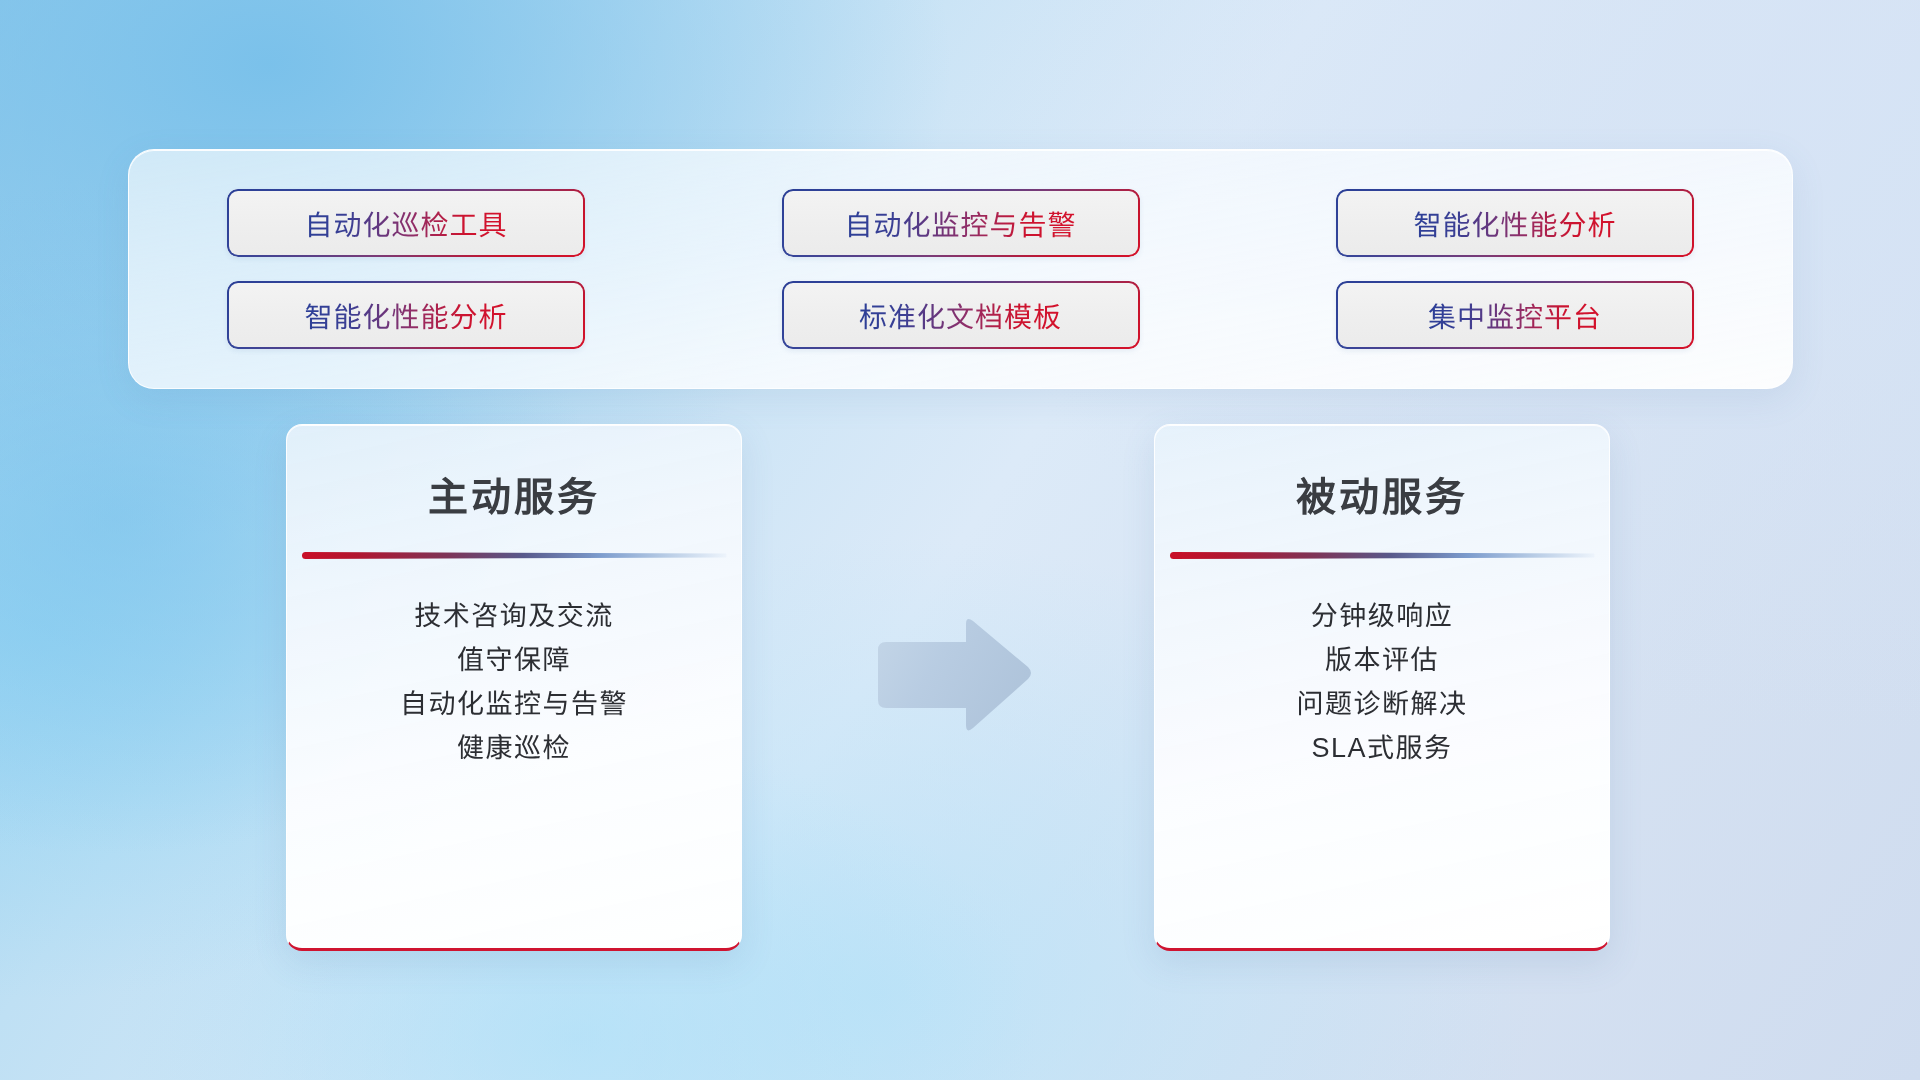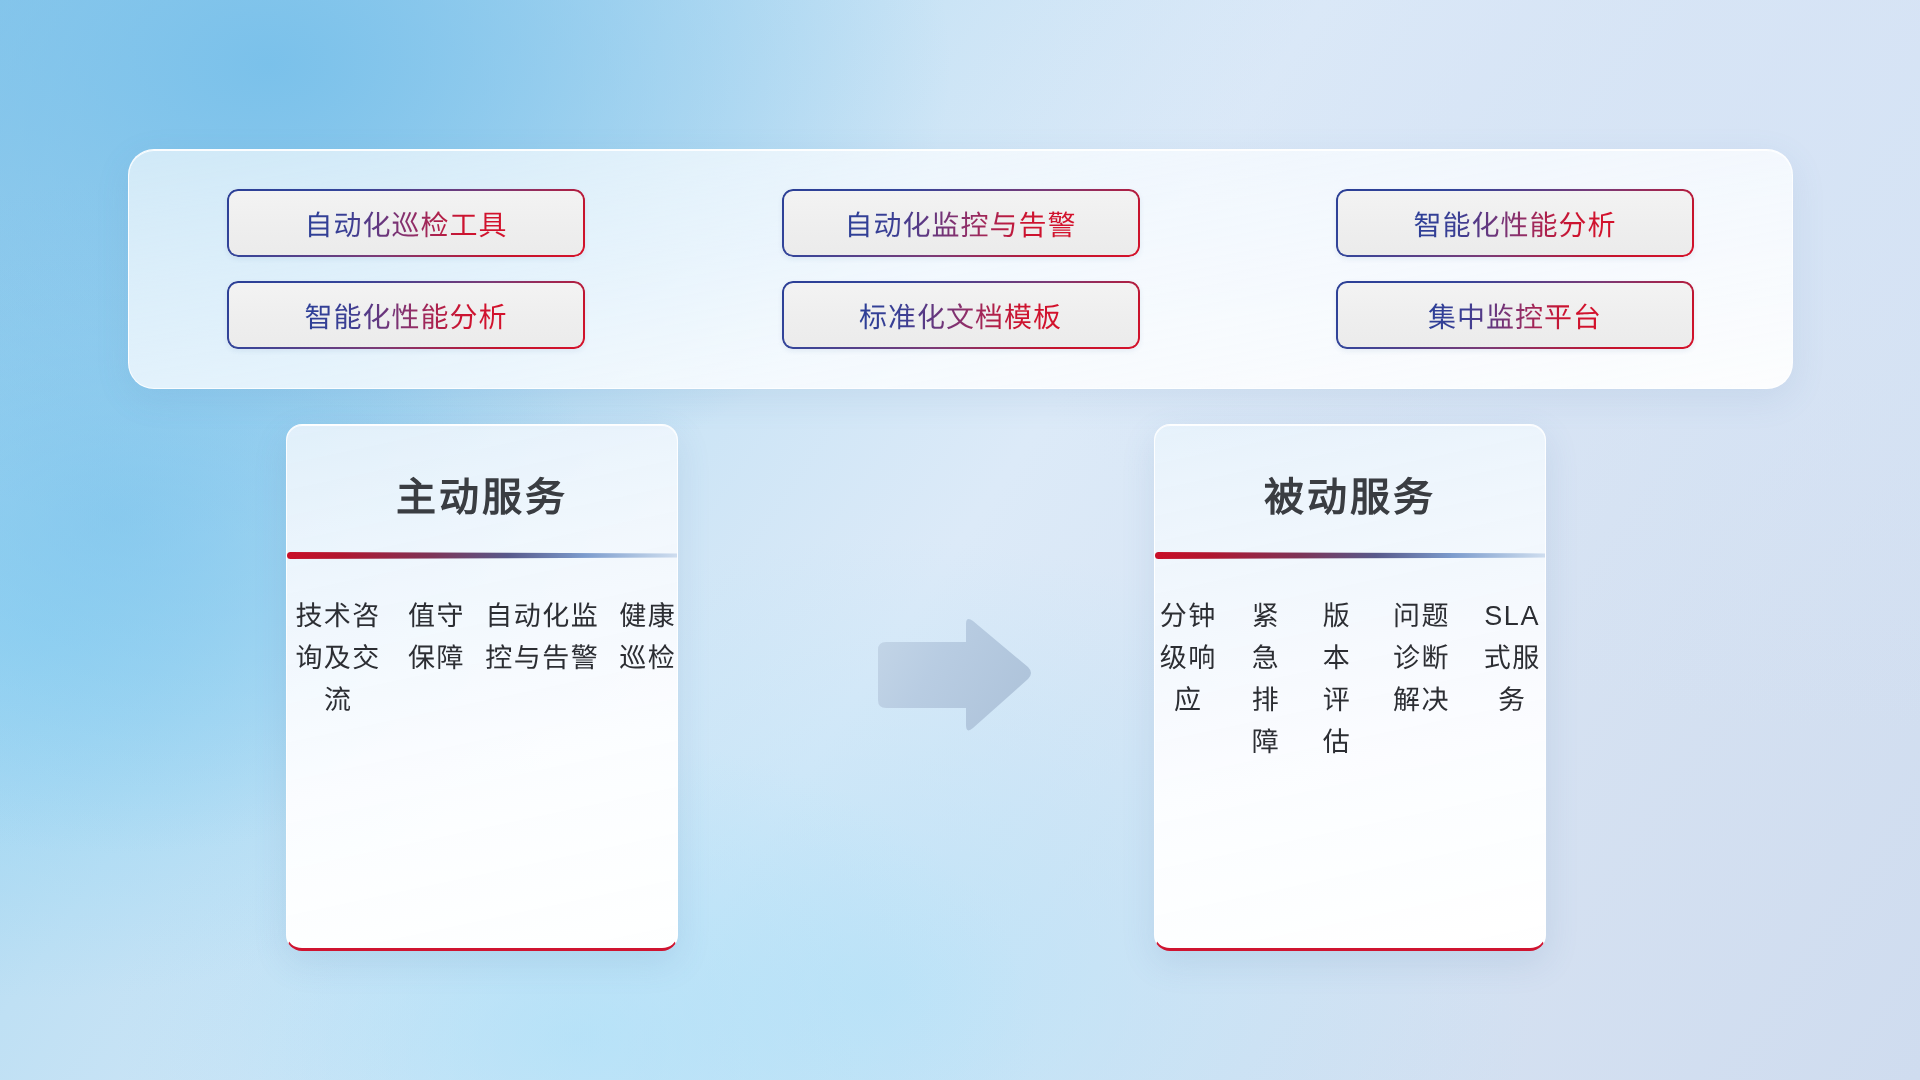--- a/index.html
+++ b/index.html
@@ -99,21 +99,21 @@
     background: linear-gradient(90deg, #2c3f97 0%, #3b3f94 22%, #8d2f6a 52%, #cc1430 78%, #d4112b 100%);
     -webkit-background-clip: text;
             background-clip: text;
     color: transparent;
     -webkit-text-fill-color: transparent;
   }
 
   
   .service-card {
     position: absolute;
-    width: 392px;
+    width: 456px;
     height: 527px;
     top: 424px;
     border-radius: 16px;
     background: linear-gradient(168deg,
         rgba(231,242,251,0.92) 0%,
         rgba(243,248,253,0.95) 30%,
         rgba(252,253,255,0.97) 62%,
         rgba(255,255,255,0.99) 100%);
     border: 1px solid rgba(255,255,255,0.9);
     border-bottom: 3px solid #cf1430;
@@ -146,21 +146,22 @@
         #7c9ccd 70%,
         #b9cde6 86%,
         rgba(220,232,246,0.25) 100%);
     clip-path: polygon(0 0, 100% 22%, 100% 78%, 0 100%);
   }
   .card-list {
     list-style: none;
     margin-top: 36px;
     padding: 0;
     display: flex;
-    gap: 18px;
+    flex-direction: column;
+    gap: 2px;
   }
   .card-list li {
     text-align: center;
     font-size: 27px;
     color: #2c2e33;
     letter-spacing: 1.5px;
     line-height: 42px;
   }
 
   
@@ -228,20 +229,19 @@
       </defs>
       <path d="M4 34 Q4 26 12 26 L92 26 L92 8 Q92 0 99 5 L154 51 Q160 57 154 63 L99 112 Q92 118 92 109 L92 92 L12 92 Q4 92 4 84 Z" fill="url(#arrGrad)"></path>
     </svg>
   </div>
 
   <section id="card-reactive" class="service-card">
     <h2 class="card-title">被动服务</h2>
     <div class="card-divider"></div>
     <ul class="card-list">
       <li>分钟级响应</li>
-      <li>紧急排障</li>
       <li>版本评估</li>
       <li>问题诊断解决</li>
       <li>SLA式服务</li>
     </ul>
   </section>
 
 </div>
 
 </body></html>

